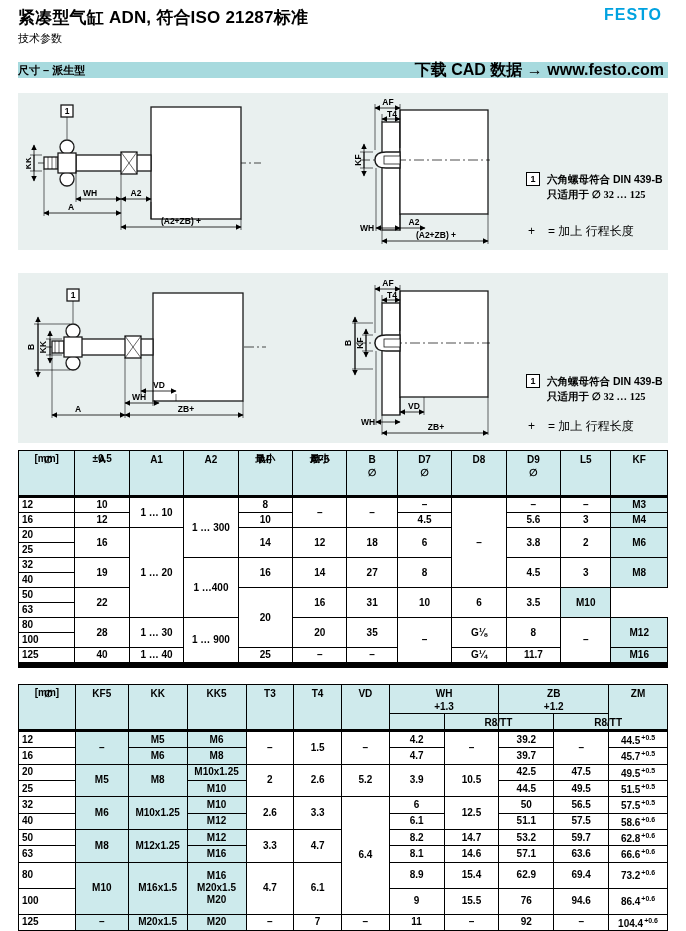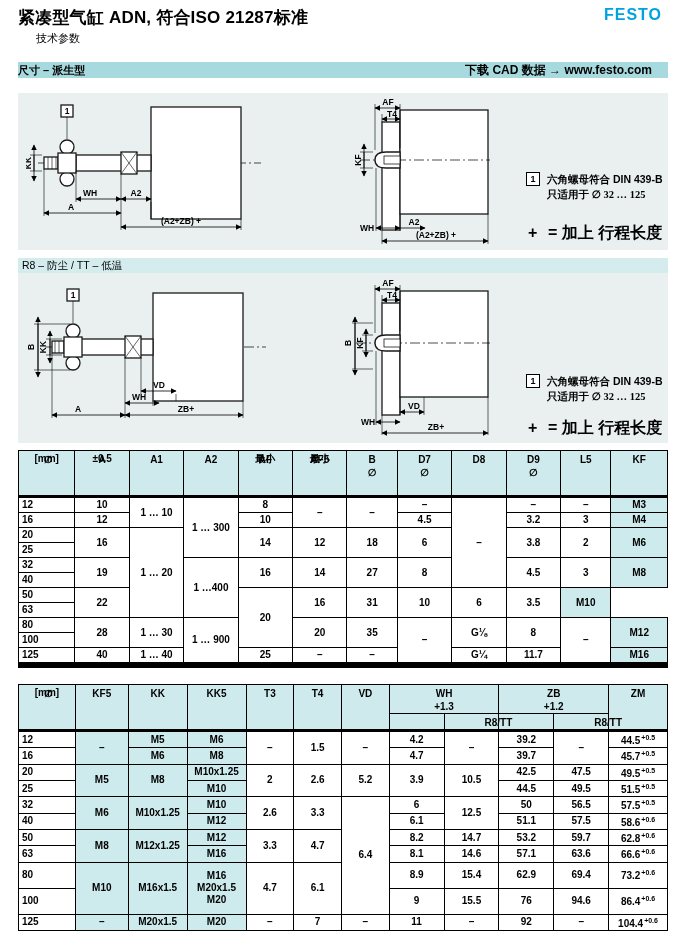--- a/index.html
+++ b/index.html
@@ -1,35 +1,35 @@
 <!DOCTYPE html>
 <html><head>
 <meta charset="utf-8">
 <style>
   html,body{margin:0;padding:0;background:#fff;}
   .page{position:relative;width:678px;height:931px;background:#fff;overflow:hidden;
         font-family:"Liberation Sans",sans-serif;color:#000;}
   
   .title{position:absolute;left:18px;top:6px;font-size:17px;font-weight:700;letter-spacing:.2px;}
-  .subtitle{position:absolute;left:36px;top:31px;font-size:11px;}
+  .subtitle{position:absolute;left:18px;top:31px;font-size:11px;}
   .logo{position:absolute;right:16px;top:6px;font-size:16px;font-weight:700;color:#00a2e0;letter-spacing:1px;}
   
   .bar{position:absolute;left:18px;width:650px;height:16px;background:#a7dade;
        display:flex;justify-content:space-between;align-items:center;padding:0;box-sizing:border-box;}
   .bar .l{font-size:11px;font-weight:700;}
-  .bar .r{font-size:12px;font-weight:700;padding-right:16px;}
+  .bar .r{font-size:16px;font-weight:700;padding-right:4px;}
   .subbar{position:absolute;left:18px;width:650px;height:15px;background:#d4ecee;
           font-size:10.5px;display:flex;align-items:center;padding-left:4px;box-sizing:border-box;}
   .panel{position:absolute;left:18px;width:650px;background:#e9f0ef;}
   
   .note{position:absolute;font-size:10.5px;font-weight:600;line-height:16px;}
   .nbox{display:inline-block;width:12px;height:12px;border:1px solid #000;text-align:center;
         line-height:12px;font-size:9px;font-weight:600;margin-right:7px;vertical-align:1px;background:#fff;}
   .note .ind{margin-left:21px;font-family:Liberation Serif, serif;}
-  .plusnote{position:absolute;font-size:16px;font-weight:700;}
+  .plusnote{position:absolute;font-size:12px;font-weight:400;}
   .plusnote .p{display:inline-block;width:20px;}
   
   .twrap{position:absolute;left:18px;width:650px;}
   table.dim{border-collapse:collapse;table-layout:fixed;width:650px;font-size:10px;}
   table.dim th,table.dim td{border:1px solid #000;padding:0;text-align:center;}
   table.dim thead{border-bottom:3px solid #000;}
   table.dim th{background:#cfeaec;font-weight:700;vertical-align:top;}
   table.dim td{height:14px;line-height:12px;font-weight:600;background:#fff;}
   table.dim td.hl{background:#cdeaec;}
   table.dim td.rowhead{text-align:left;padding-left:3px;}
@@ -146,21 +146,20 @@
 
     <div class="note" style="position:absolute;left:508px;top:78px;">
       <span class="nbox">1</span><span>六角螺母符合 DIN 439-B</span>
       <div class="ind">只适用于 ∅ 32 … 125</div>
     </div>
     <div class="plusnote" style="position:absolute;left:510px;top:130px;">
       <span class="p">+</span><span>= 加上 行程长度</span>
     </div>
   </div>
 
-  <div class="subbar" style="top:258px;">R8 – 防尘 / TT – 低温</div>
 
   <div class="panel" style="top:273px;height:170px;">
 
     <svg style="position:absolute;left:8px;top:14px;" width="300" height="142" viewBox="0 0 300 142">
       <line class="cl" x1="20" y1="60" x2="240" y2="60"></line>
       <rect class="part" x="127" y="6" width="90" height="108"></rect>
       <rect class="part" x="54" y="52" width="73" height="16"></rect>
       <rect class="part" x="26" y="54" width="12" height="12"></rect>
       <line class="wit" x1="29" y1="54" x2="29" y2="66"></line>
         <line class="wit" x1="33" y1="54" x2="33" y2="66"></line>
@@ -344,21 +343,21 @@
             <td rowspan="6">–</td>
             <td>–</td>
             <td>–</td>
             <td class="hl">M3</td>
           </tr>
           <tr>
             <td class="rowhead">16</td>
             <td>12</td>
             <td>10</td>
             <td>4.5</td>
-            <td>3.2</td>
+            <td>5.6</td>
             <td>3</td>
             <td class="hl">M4</td>
           </tr>
           <tr>
             <td class="rowhead">20</td>
             <td rowspan="2">16</td>
             <td rowspan="6">1 … 20</td>
             <td rowspan="2">14</td>
             <td rowspan="2">12</td>
             <td rowspan="2">18</td>

